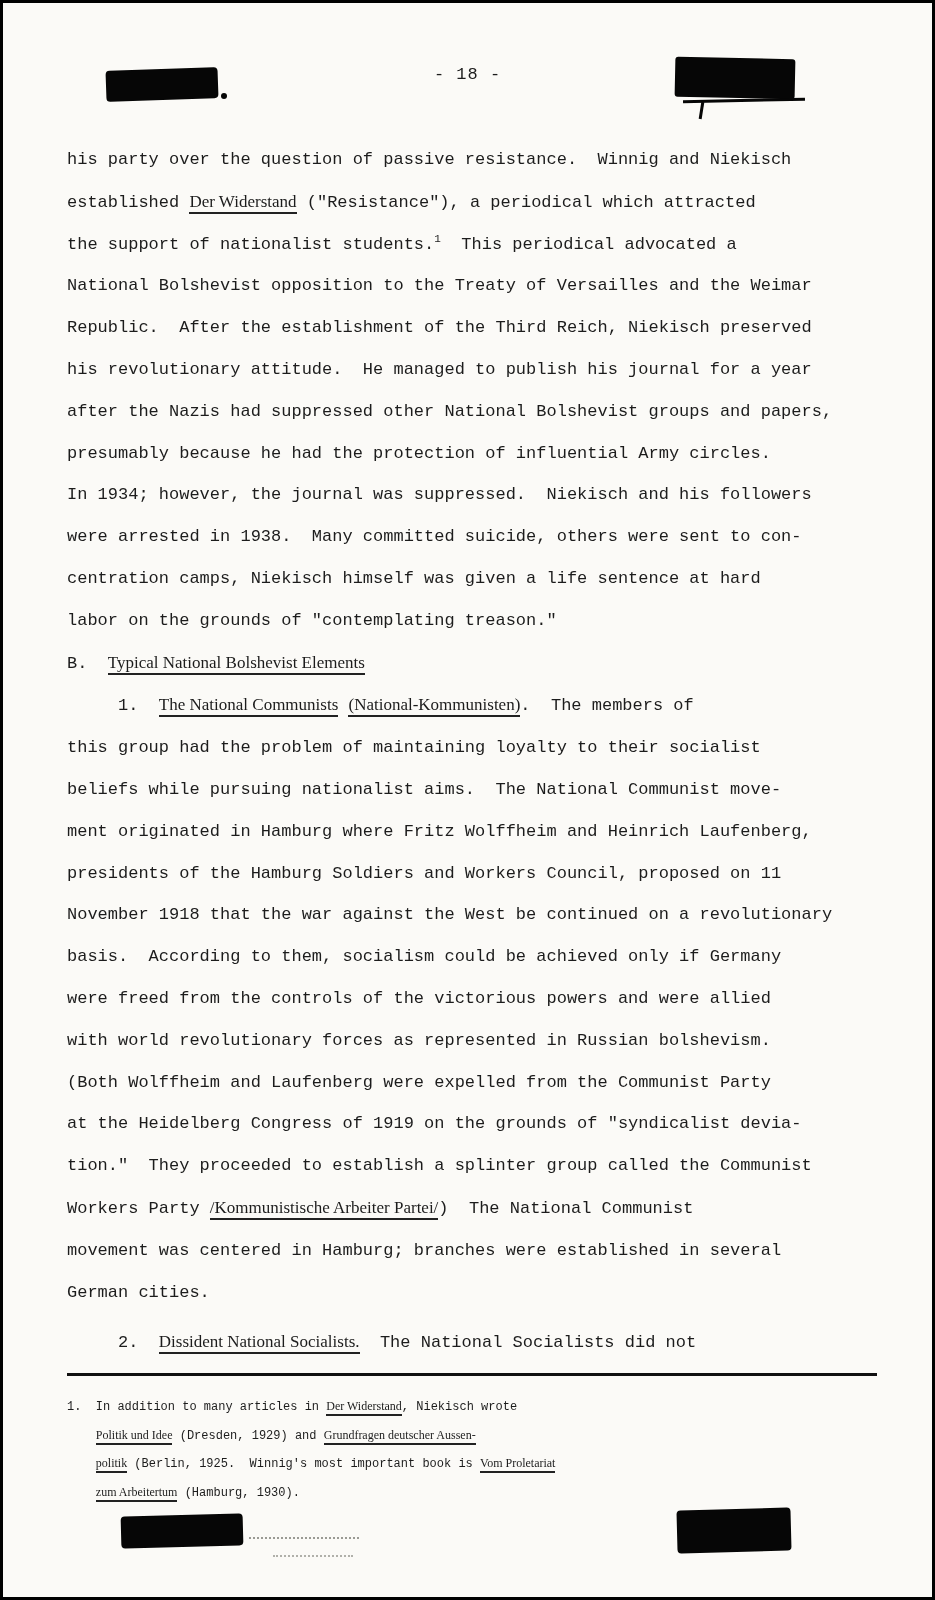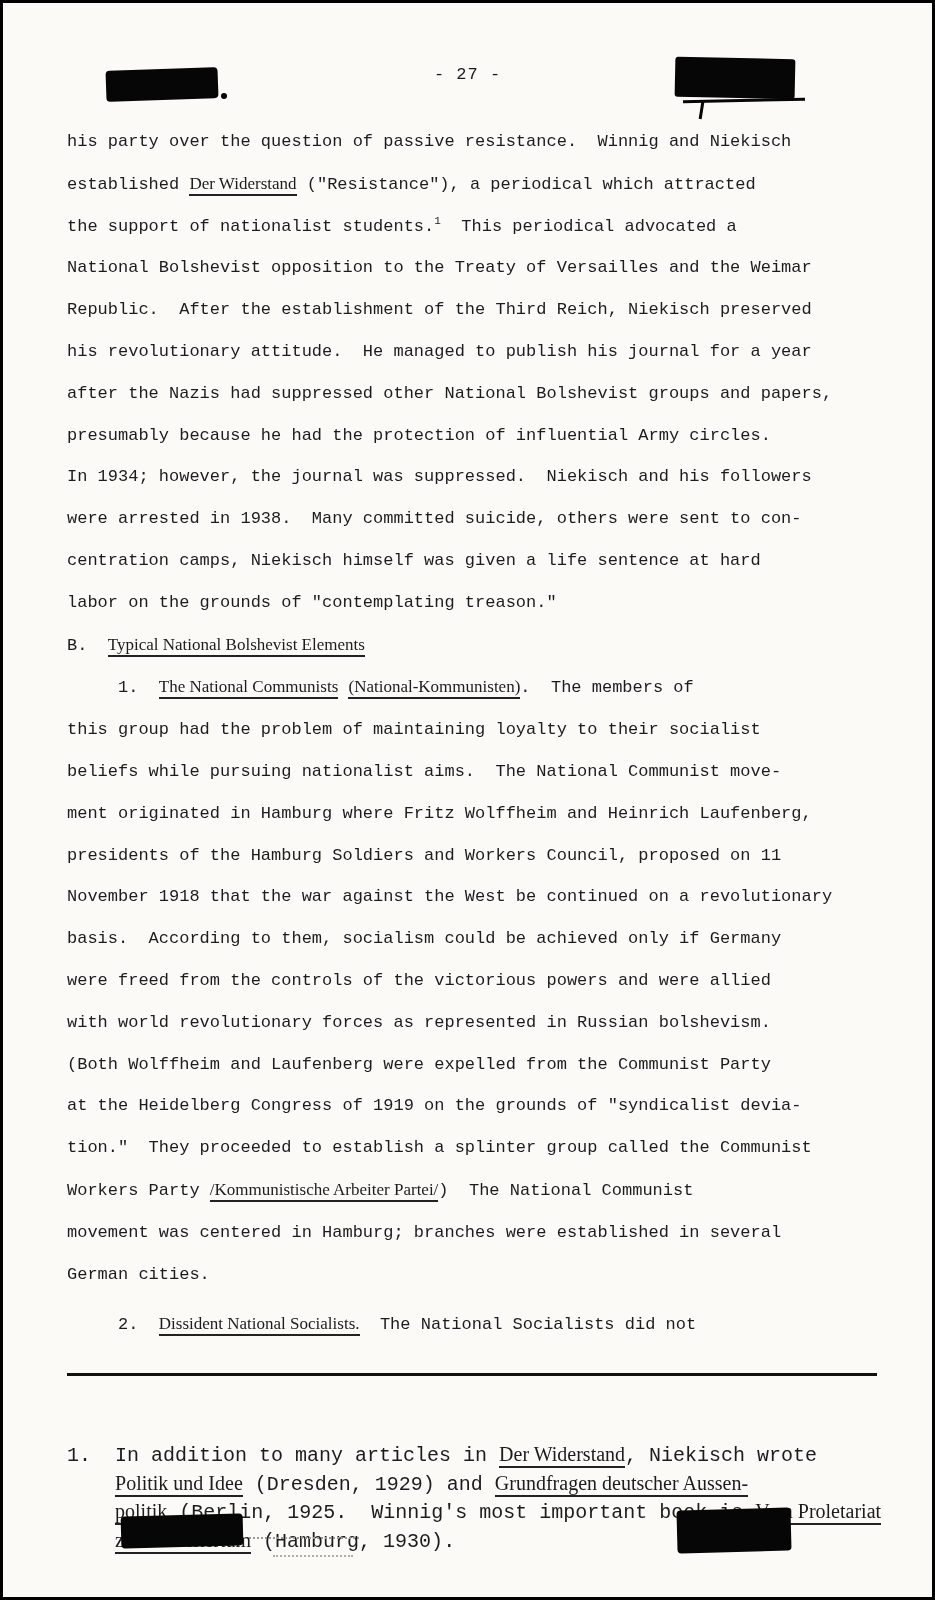--- a/index.html
+++ b/index.html
@@ -12,31 +12,31 @@
     overflow:hidden;
     font-family:"Liberation Mono","DejaVu Sans Mono",monospace;
     color:#1c1c1c;
   }
   .page-number {
     position:absolute; top:62px; left:0; right:0;
     text-align:center; font-size:17px; letter-spacing:1px;
     white-space:pre;
   }
   .body-text {
-    position:absolute; left:64px; top:118px; width:816px;
+    position:absolute; left:64px; top:136px; width:816px;
     font-size:17px; line-height:41.8px; white-space:pre;
   }
   .body-text .text-line:last-child { margin-top:8px; }
   .footnote-rule {
     position:absolute; left:64px; top:1370px; width:810px;
     border-top:3px solid #111;
   }
   .footnote {
-    position:absolute; left:64px; top:1438px; width:820px;
-    font-size:20px; line-height:27.5px; white-space:pre;
+    position:absolute; left:64px; top:1390px; width:820px;
+    font-size:12px; line-height:27.5px; white-space:pre;
   }
   .u { border-bottom:2px solid #222; padding-bottom:1px;font-family:Liberation Serif, serif; }
   sup { font-size:11px; vertical-align:7px; line-height:0; }
   .redact { position:absolute; background:#060606; }
   .rd-tl { left:103px; top:66px; width:112px; height:31px; transform:rotate(-2deg); border-radius:4px; }
   .rd-tl-dot { left:218px; top:90px; width:6px; height:6px; border-radius:3px; }
   .rd-tr { left:672px; top:55px; width:120px; height:40px; transform:rotate(1.2deg); border-radius:3px; }
   .rd-tr-line { left:680px; top:96px; width:122px; height:3px; transform:rotate(-1.2deg); }
   .rd-tr-tail { left:697px; top:99px; width:3px; height:17px; transform:rotate(9deg); }
   .rd-bl { left:118px; top:1512px; width:122px; height:32px; transform:rotate(-1.5deg); border-radius:4px; }
@@ -54,21 +54,21 @@
 <body>
 
 <div class="page">
 
   <div class="redact rd-tl"></div>
   <div class="redact rd-tl-dot"></div>
   <div class="redact rd-tr"></div>
   <div class="redact rd-tr-line"></div>
   <div class="redact rd-tr-tail"></div>
 
-  <div class="page-number">- 27 -</div>
+  <div class="page-number">- 18 -</div>
 
   <div class="body-text"><div class="text-line"><span>his party over the question of passive resistance.  Winnig and Niekisch</span></div><div class="text-line"><span>established </span><span class="u">Der Widerstand</span><span> ("Resistance"), a periodical which attracted</span></div><div class="text-line"><span>the support of nationalist students.</span><sup>1</sup><span>  This periodical advocated a</span></div><div class="text-line"><span>National Bolshevist opposition to the Treaty of Versailles and the Weimar</span></div><div class="text-line"><span>Republic.  After the establishment of the Third Reich, Niekisch preserved</span></div><div class="text-line"><span>his revolutionary attitude.  He managed to publish his journal for a year</span></div><div class="text-line"><span>after the Nazis had suppressed other National Bolshevist groups and papers,</span></div><div class="text-line"><span>presumably because he had the protection of influential Army circles.</span></div><div class="text-line"><span>In 1934; however, the journal was suppressed.  Niekisch and his followers</span></div><div class="text-line"><span>were arrested in 1938.  Many committed suicide, others were sent to con-</span></div><div class="text-line"><span>centration camps, Niekisch himself was given a life sentence at hard</span></div><div class="text-line"><span>labor on the grounds of "contemplating treason."</span></div><div class="text-line"><span>B.  </span><span class="u">Typical National Bolshevist Elements</span></div><div class="text-line"><span>     1.  </span><span class="u">The National Communists</span><span> </span><span class="u">(National-Kommunisten)</span><span>.  The members of</span></div><div class="text-line"><span>this group had the problem of maintaining loyalty to their socialist</span></div><div class="text-line"><span>beliefs while pursuing nationalist aims.  The National Communist move-</span></div><div class="text-line"><span>ment originated in Hamburg where Fritz Wolffheim and Heinrich Laufenberg,</span></div><div class="text-line"><span>presidents of the Hamburg Soldiers and Workers Council, proposed on 11</span></div><div class="text-line"><span>November 1918 that the war against the West be continued on a revolutionary</span></div><div class="text-line"><span>basis.  According to them, socialism could be achieved only if Germany</span></div><div class="text-line"><span>were freed from the controls of the victorious powers and were allied</span></div><div class="text-line"><span>with world revolutionary forces as represented in Russian bolshevism.</span></div><div class="text-line"><span>(Both Wolffheim and Laufenberg were expelled from the Communist Party</span></div><div class="text-line"><span>at the Heidelberg Congress of 1919 on the grounds of "syndicalist devia-</span></div><div class="text-line"><span>tion."  They proceeded to establish a splinter group called the Communist</span></div><div class="text-line"><span>Workers Party </span><span class="u">/Kommunistische Arbeiter Partei/</span><span>)  The National Communist</span></div><div class="text-line"><span>movement was centered in Hamburg; branches were established in several</span></div><div class="text-line"><span>German cities.</span></div><div class="text-line"><span>     2.  </span><span class="u">Dissident National Socialists.</span><span>  The National Socialists did not</span></div></div>
 
   <div class="footnote-rule"></div>
   <div class="footnote"><div class="text-line"><span>1.  In addition to many articles in </span><span class="u">Der Widerstand</span><span>, Niekisch wrote</span></div><div class="text-line"><span>    </span><span class="u">Politik und Idee</span><span> (Dresden, 1929) and </span><span class="u">Grundfragen deutscher Aussen-</span></div><div class="text-line"><span>    </span><span class="u">politik</span><span> (Berlin, 1925.  Winnig's most important book is </span><span class="u">Vom Proletariat</span></div><div class="text-line"><span>    </span><span class="u">zum Arbeitertum</span><span> (Hamburg, 1930).</span></div></div>
 
   <div class="redact rd-bl"></div>
   <div class="noise-dots"></div>
   <div class="noise-dots2"></div>
   <div class="redact rd-br"></div>

